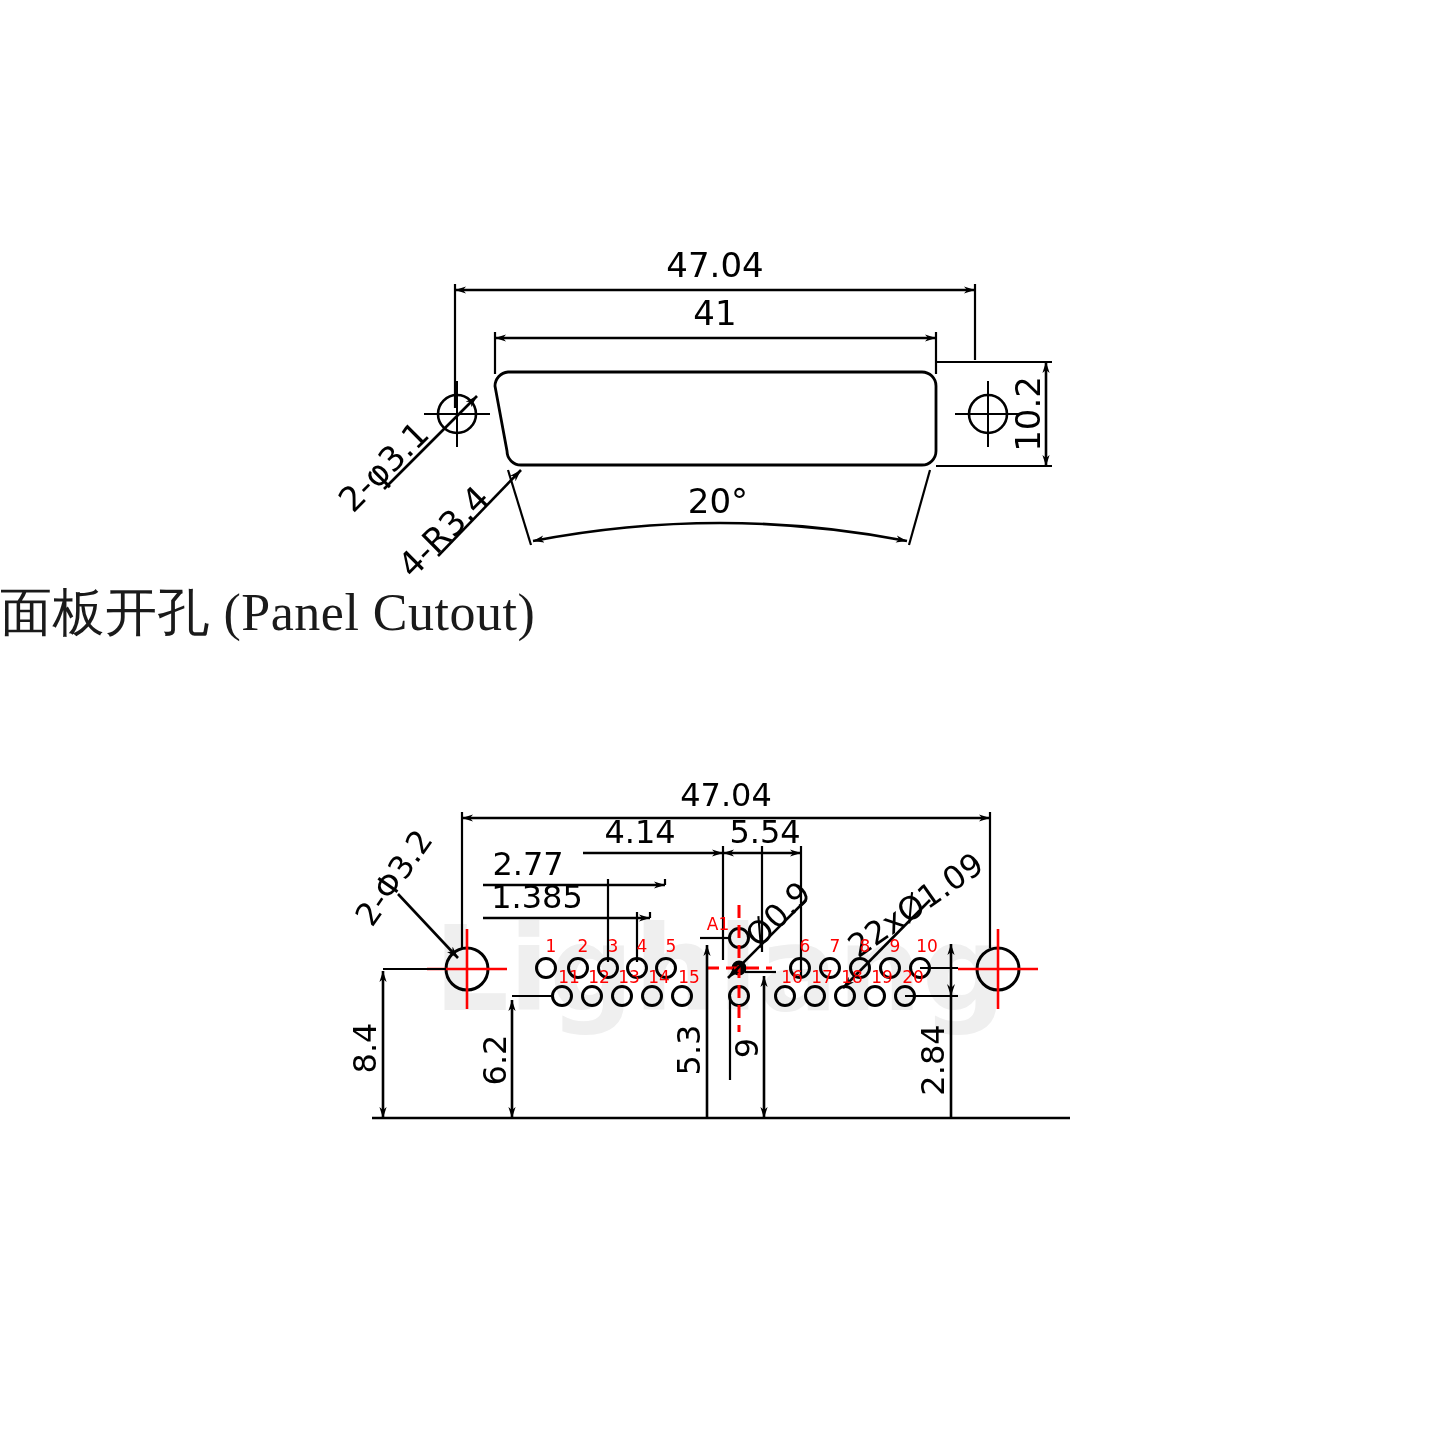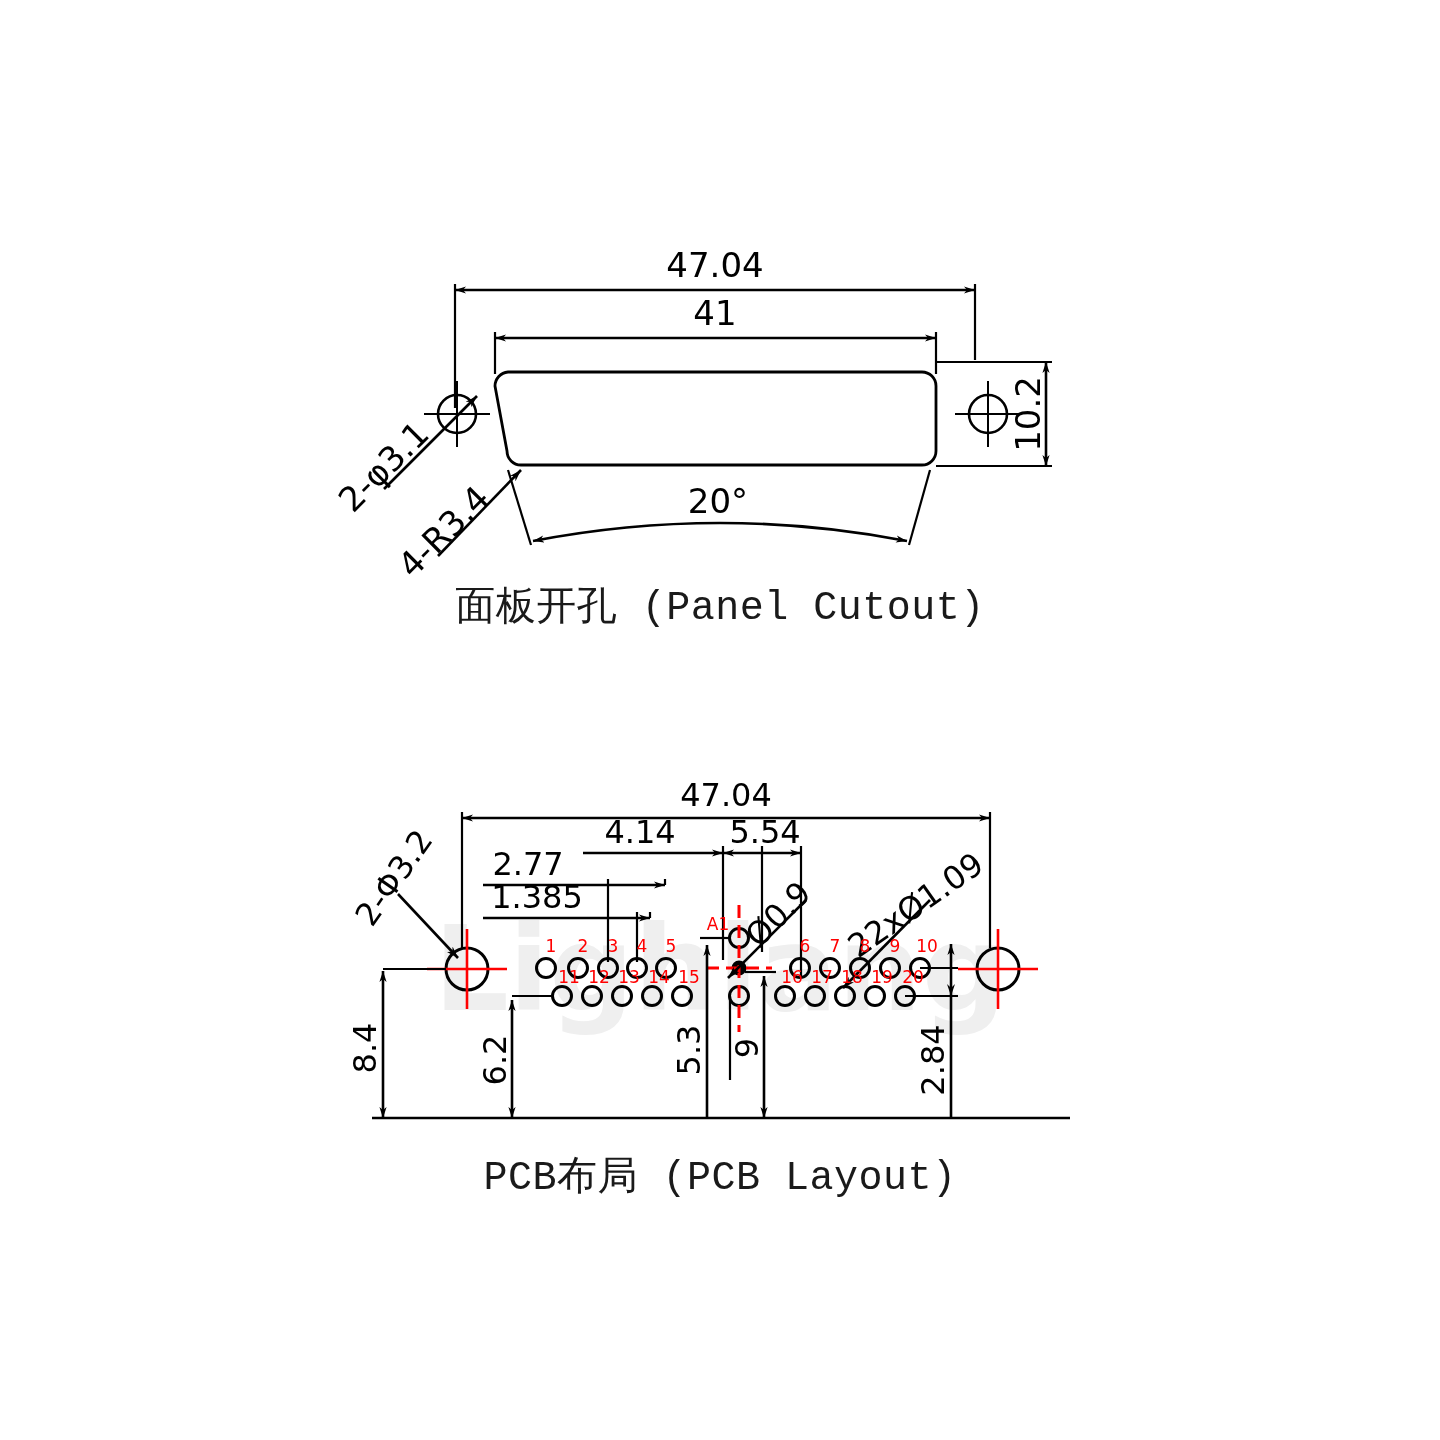--- a/index.html
+++ b/index.html
@@ -22,24 +22,24 @@
   svg.drawing {
     position: absolute;
     left: 0;
     top: 0;
     width: 1440px;
     height: 1440px;
   }
   .cap {
     position: absolute;
     width: 100%;
-    text-align: center;
-    font-size: 40px;
+    text-align: left;
+    font-size: 52px;
     color: #1a1a1a;
-    font-family: Liberation Mono, monospace;
+    font-family: Liberation Serif, serif;
     letter-spacing: 0.5px;
   }
   #cap-panel { top: 578px; }
   #cap-pcb   { top: 1148px; }
 </style>
 </head>
 <body>
 
 <div id="stage">
 
@@ -292,15 +292,14 @@
       <text x="852" y="983" text-anchor="middle">18</text>
       <text x="882" y="983" text-anchor="middle">19</text>
       <text x="913" y="983" text-anchor="middle">20</text>
 
       <text x="718" y="930" text-anchor="middle">A1</text>
     </g>
   </svg>
 
   <div class="cap" id="cap-panel">面板开孔 (Panel Cutout)</div>
 
-  <div class="cap" id="cap-pcb">PCB布局 (PCB Layout)</div>
 
 </div>
 
 </body></html>

